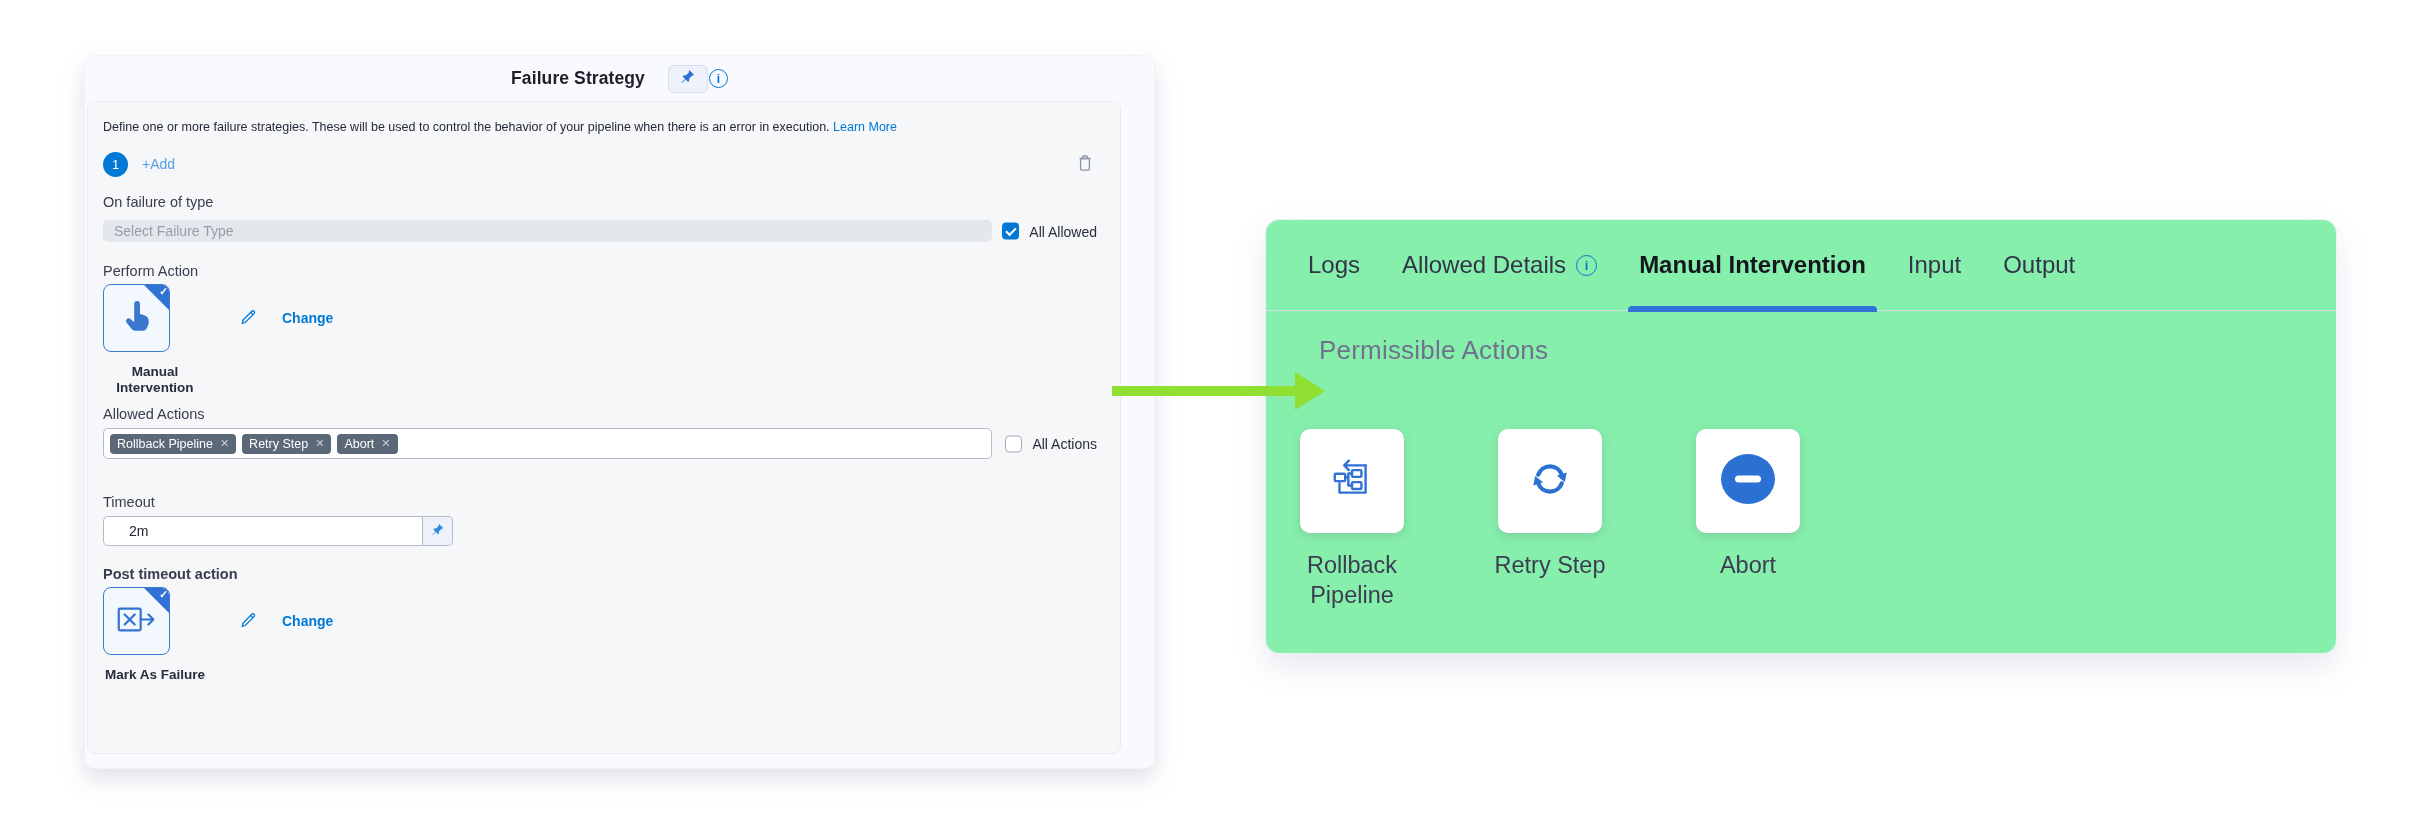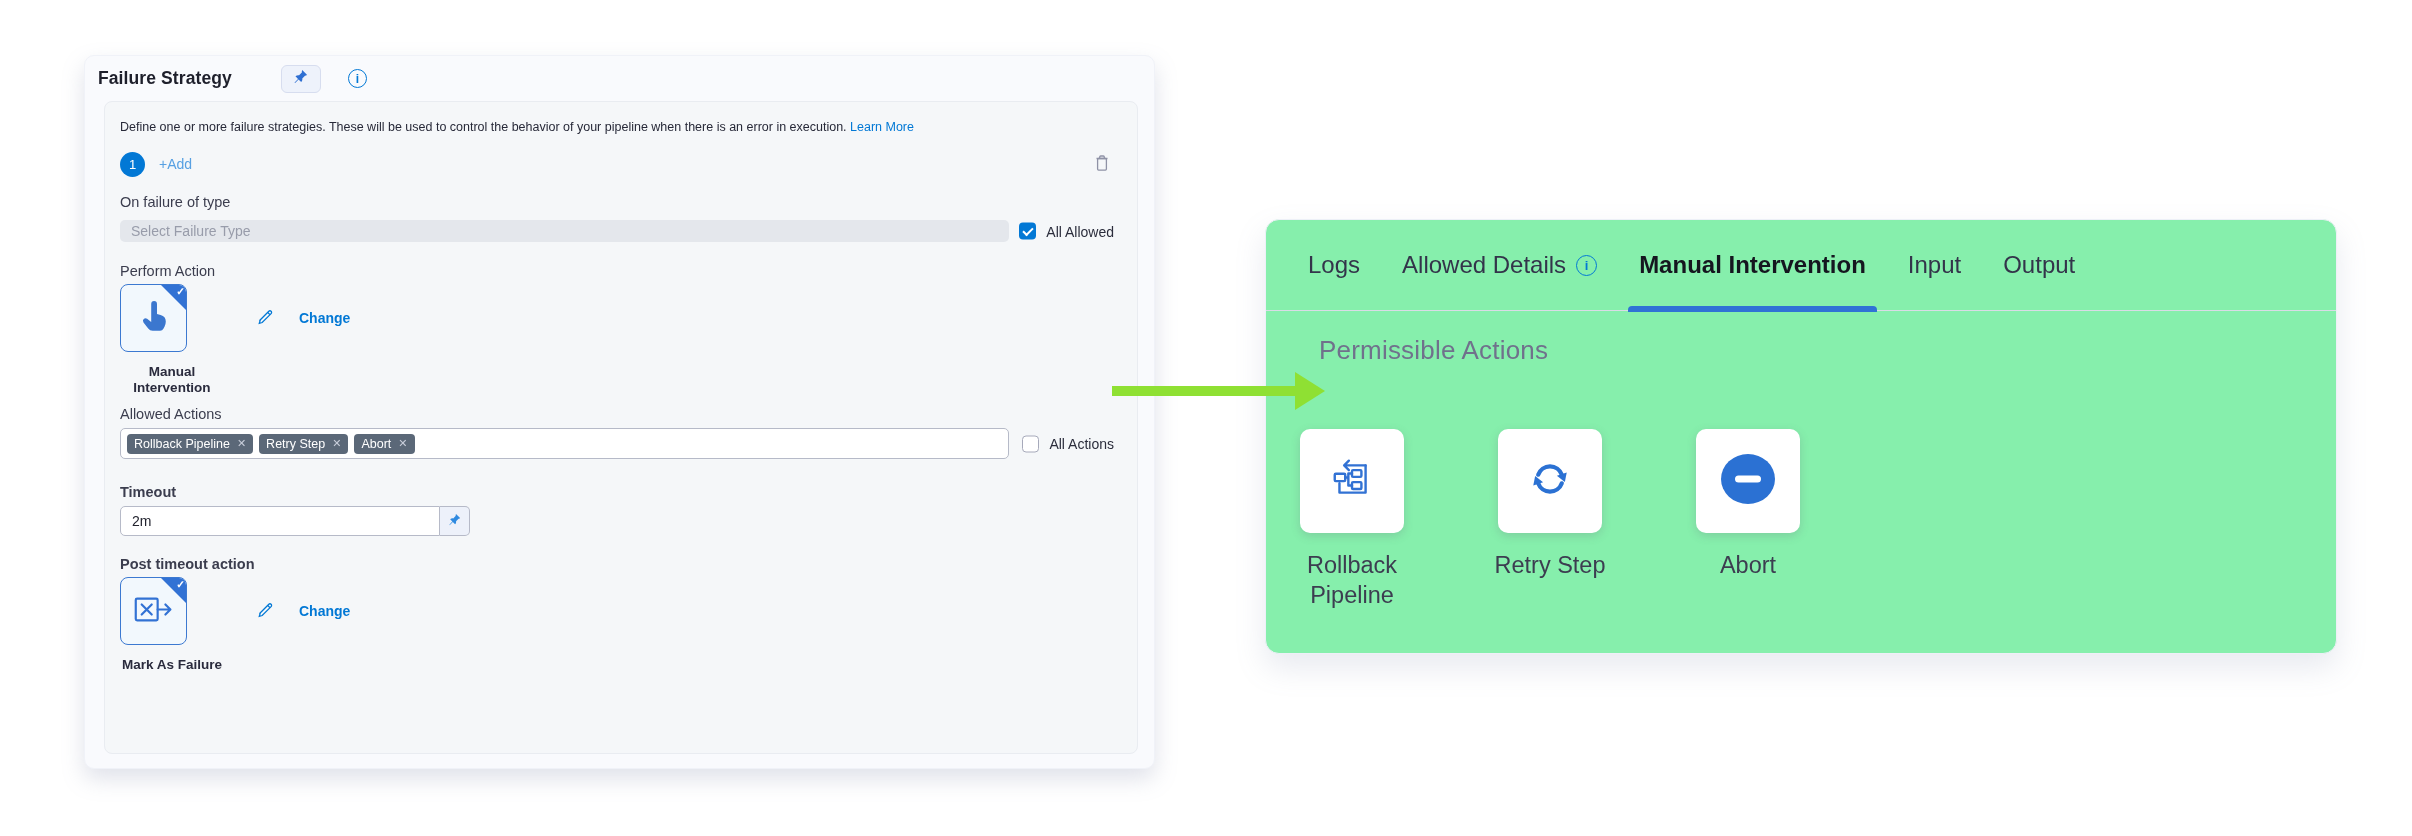--- a/index.html
+++ b/index.html
@@ -8,29 +8,29 @@
   }
   *{box-sizing:border-box;margin:0;padding:0;}
   html,body{width:2412px;height:836px;background:#ffffff;overflow:hidden;
     font-family:"Liberation Sans", sans-serif;-webkit-font-smoothing:antialiased;}
   .canvas{position:relative;width:2412px;height:836px;}
 
   
   .lp{position:absolute;left:84px;top:55px;width:1071px;height:714px;
       background:#f9fafd;border:1px solid #f0f2f8;border-radius:10px;
       box-shadow:0 10px 22px rgba(130,140,170,.25);}
-  .lp-header{display:flex;align-items:center;height:45px;padding:0 13px;gap:27px;}
+  .lp-header{display:flex;align-items:center;height:45px;padding:0 13px;gap:1px;justify-content:center;}
   .lp-title{font-size:17.5px;font-weight:bold;color:#1e1f2b;letter-spacing:.1px;}
   .pin-btn{margin-left:22px;width:40px;height:28px;background:#eef2fb;border:1px solid #d7ddef;
       border-radius:6px;display:flex;align-items:center;justify-content:center;cursor:pointer;}
   .info{width:19px;height:19px;border:1.6px solid var(--accent);border-radius:50%;
       color:var(--accent);display:flex;align-items:center;justify-content:center;
       font-size:12px;font-weight:bold;cursor:pointer;}
   .info::before{content:"i";}
-  .lp-card{position:absolute;left:19px;top:45px;width:1034px;height:653px;
+  .lp-card{position:absolute;left:2px;top:45px;width:1034px;height:653px;
       background:#f5f7f9;border:1px solid #e9ecf1;border-radius:8px;padding:15px;}
   .desc{margin-top:3px;font-size:12.5px;color:#272938;}
   .desc a{color:var(--accent);text-decoration:none;cursor:pointer;}
   .row{position:relative;width:100%;}
   .strategy-row{margin-top:17px;height:26px;display:flex;align-items:center;gap:14px;}
   .badge{width:25px;height:25px;border-radius:50%;background:var(--accent);color:#fff;
       font-size:13px;display:flex;align-items:center;justify-content:center;cursor:pointer;}
   .add-link{color:#57a0e2;font-size:14px;cursor:pointer;}
   .trash{position:absolute;right:12px;top:3px;cursor:pointer;}
   .flabel{margin-top:17px;font-size:14.5px;color:#3b3d4e;}
@@ -59,21 +59,21 @@
   .caption{margin-top:12px;width:112px;margin-left:-4px;text-align:center;font-size:13.5px;
       font-weight:600;color:#2a2b3d;line-height:16px;}
   .tags-row{margin-top:6px;height:31px;display:flex;align-items:center;}
   .tags-input{width:889px;height:31px;background:#fff;border:1px solid #b6bac8;border-radius:5px;
       display:flex;align-items:center;gap:6px;padding:0 6px;cursor:text;}
   .tag{height:20px;background:var(--tagbg);border-radius:4px;color:#fff;font-size:12.5px;
       display:flex;align-items:center;gap:7px;padding:0 7px;cursor:pointer;}
   .tag .x{color:#c9cedb;font-size:11px;cursor:pointer;}
   .timeout-row{margin-top:6px;height:30px;display:flex;align-items:stretch;}
   .timeout-input{width:320px;height:30px;background:#fff;border:1px solid #b6bac8;
-      border-radius:5px 0 0 5px;padding:0 11px;font-size:14px;color:#22232e;
+      border-radius:5px 0 0 5px;padding:0 25px;font-size:14px;color:#22232e;
       font-family:"Liberation Sans",sans-serif;}
   .pin-attach{width:30px;height:30px;background:#edf1fa;border:1px solid #b6bac8;border-left:none;
       border-radius:0 5px 5px 0;display:flex;align-items:center;justify-content:center;cursor:pointer;}
 
   
   .arrow{position:absolute;z-index:5;}
   .arrow-line{position:absolute;left:1112px;top:386px;width:185px;height:10px;background:var(--green);}
   .arrow-head{position:absolute;left:1295px;top:372px;width:0;height:0;
       border-left:30px solid var(--green);border-top:19px solid transparent;
       border-bottom:19px solid transparent;}
@@ -181,21 +181,21 @@
             <span>Abort</span>
             <span class="x">✕</span>
           </span>
         </div>
         <span class="cb-group">
           <span class="cb unchecked"></span>
           <span class="cb-label">All Actions</span>
         </span>
       </div>
 
-      <div class="flabel" style="margin-top:25px;font-weight:bold;">Timeout</div>
+      <div class="flabel" style="margin-top:35px;">Timeout</div>
       <div class="timeout-row">
         <input class="timeout-input" type="text" value="2m" style="">
         <span class="pin-attach">
           <span>
             <svg width="13" height="13" viewBox="0 0 20 20" fill="#2f8ae0">
               <path d="M12.3 1.4 18.6 7.7 17.3 9l-1-.3-3.9 3.9c.3 1.7-.2 3.5-1.5 4.8l-3.5-3.5-4.2 4.3-1.2.5.5-1.2 4.2-4.3-3.4-3.4c1.3-1.3 3.1-1.8 4.8-1.5l3.9-3.9-.3-1z"></path>
             </svg>
           </span>
         </span>
       </div>

